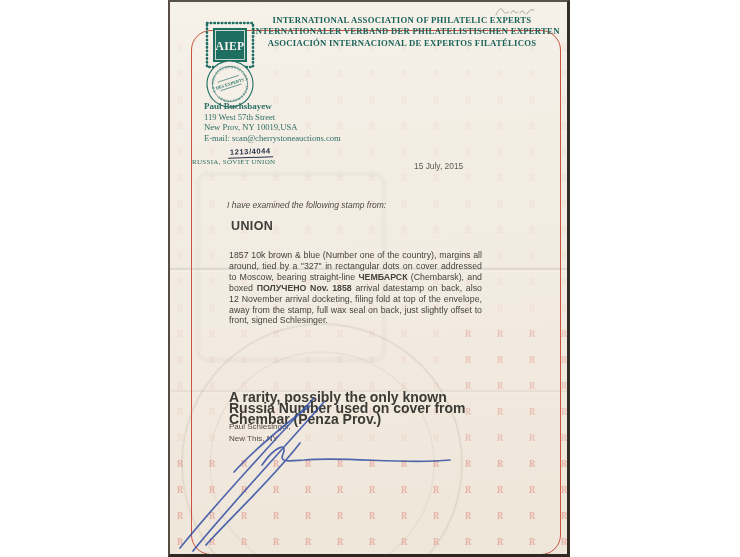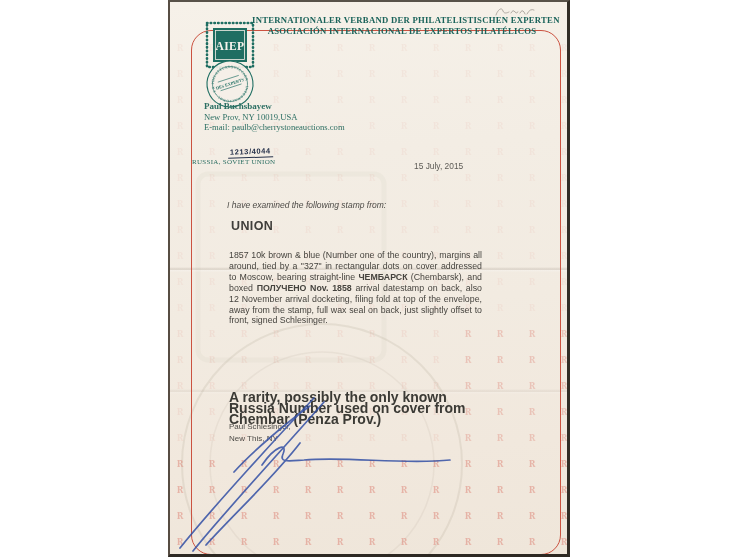--- a/index.html
+++ b/index.html
@@ -328,20 +328,21 @@
         <span class="wm" style="left: 362px; top: 540px; opacity: 0.42;">R</span>
         <span class="wm" style="left: 394px; top: 540px; opacity: 0.42;">R</span>
       </div>
 
     <div class="abs crease" style="top:265px;"></div>
     <div class="abs crease" style="top:387px;opacity:.55;"></div>
 
     <div id="frame" class="abs"></div>
 
     <div id="org-block" class="abs">
+      <div class="org-line">INTERNATIONAL ASSOCIATION OF PHILATELIC EXPERTS</div>
       <div class="org-line">INTERNATIONALER VERBAND DER PHILATELISTISCHEN EXPERTEN</div>
       <div class="org-line">ASOCIACIÓN INTERNACIONAL DE EXPERTOS FILATÉLICOS</div>
     </div>
 
     <svg class="abs" style="left:32px;top:16px;" width="58" height="92" viewBox="0 0 58 92">
       <rect x="5" y="5" width="46" height="44" fill="none" stroke="#1f6e62" stroke-width="2.6" stroke-dasharray="0.5 3.2" stroke-linecap="round"></rect>
       <rect x="11" y="10" width="34" height="34" fill="#1f6e62"></rect>
       <rect x="13.5" y="12.5" width="29" height="29" fill="none" stroke="#f4efe7" stroke-width="0.8"></rect>
       <text x="28" y="31.5" text-anchor="middle" font-family="Liberation Serif, serif" font-weight="bold" font-size="11.5" fill="#f7f3ec" letter-spacing="0.4">AIEP</text>
       <g transform="rotate(-18 28 66)">
@@ -358,22 +359,23 @@
         <text x="28" y="67.3" text-anchor="middle" font-size="4.3" font-weight="bold" font-family="Liberation Serif, serif" fill="#1f6e62">DES EXPERTS</text>
       </g>
     </svg>
 
     <svg class="abs" style="left:324px;top:2px;" width="44" height="16" viewBox="0 0 44 16" aria-label="Prov.">
       <path d="M2,11 C4,5 8,3 9,7 C10,10 13,9 15,8 M17,9 q2,-4 4,-1 q1,2 3,0 M26,9 q2,-4 4,-1 l1,2 M33,10 q3,-6 7,-4" fill="none" stroke="#a09a92" stroke-width="0.9" stroke-linecap="round" opacity="0.9"></path>
     </svg>
 
     <div id="contact" class="abs">
       <div class="cname">Paul Buchsbayew</div>
+      <div>119 West 57th Street</div>
       <div>New Prov, NY 10019,USA</div>
-      <div>E-mail: paulb@cherrystoneauctions.com</div>
+      <div>E-mail: scan@cherrystoneauctions.com</div>
     </div>
 
     <div id="category" class="abs">RUSSIA, SOVIET UNION</div>
     <div id="cert-number" class="abs">1213/4044</div>
 
     <div id="date" class="abs">15 July, 2015</div>
 
     <div id="intro" class="abs">I have examined the following stamp from:</div>
 
     <div id="country" class="abs">UNION</div>

